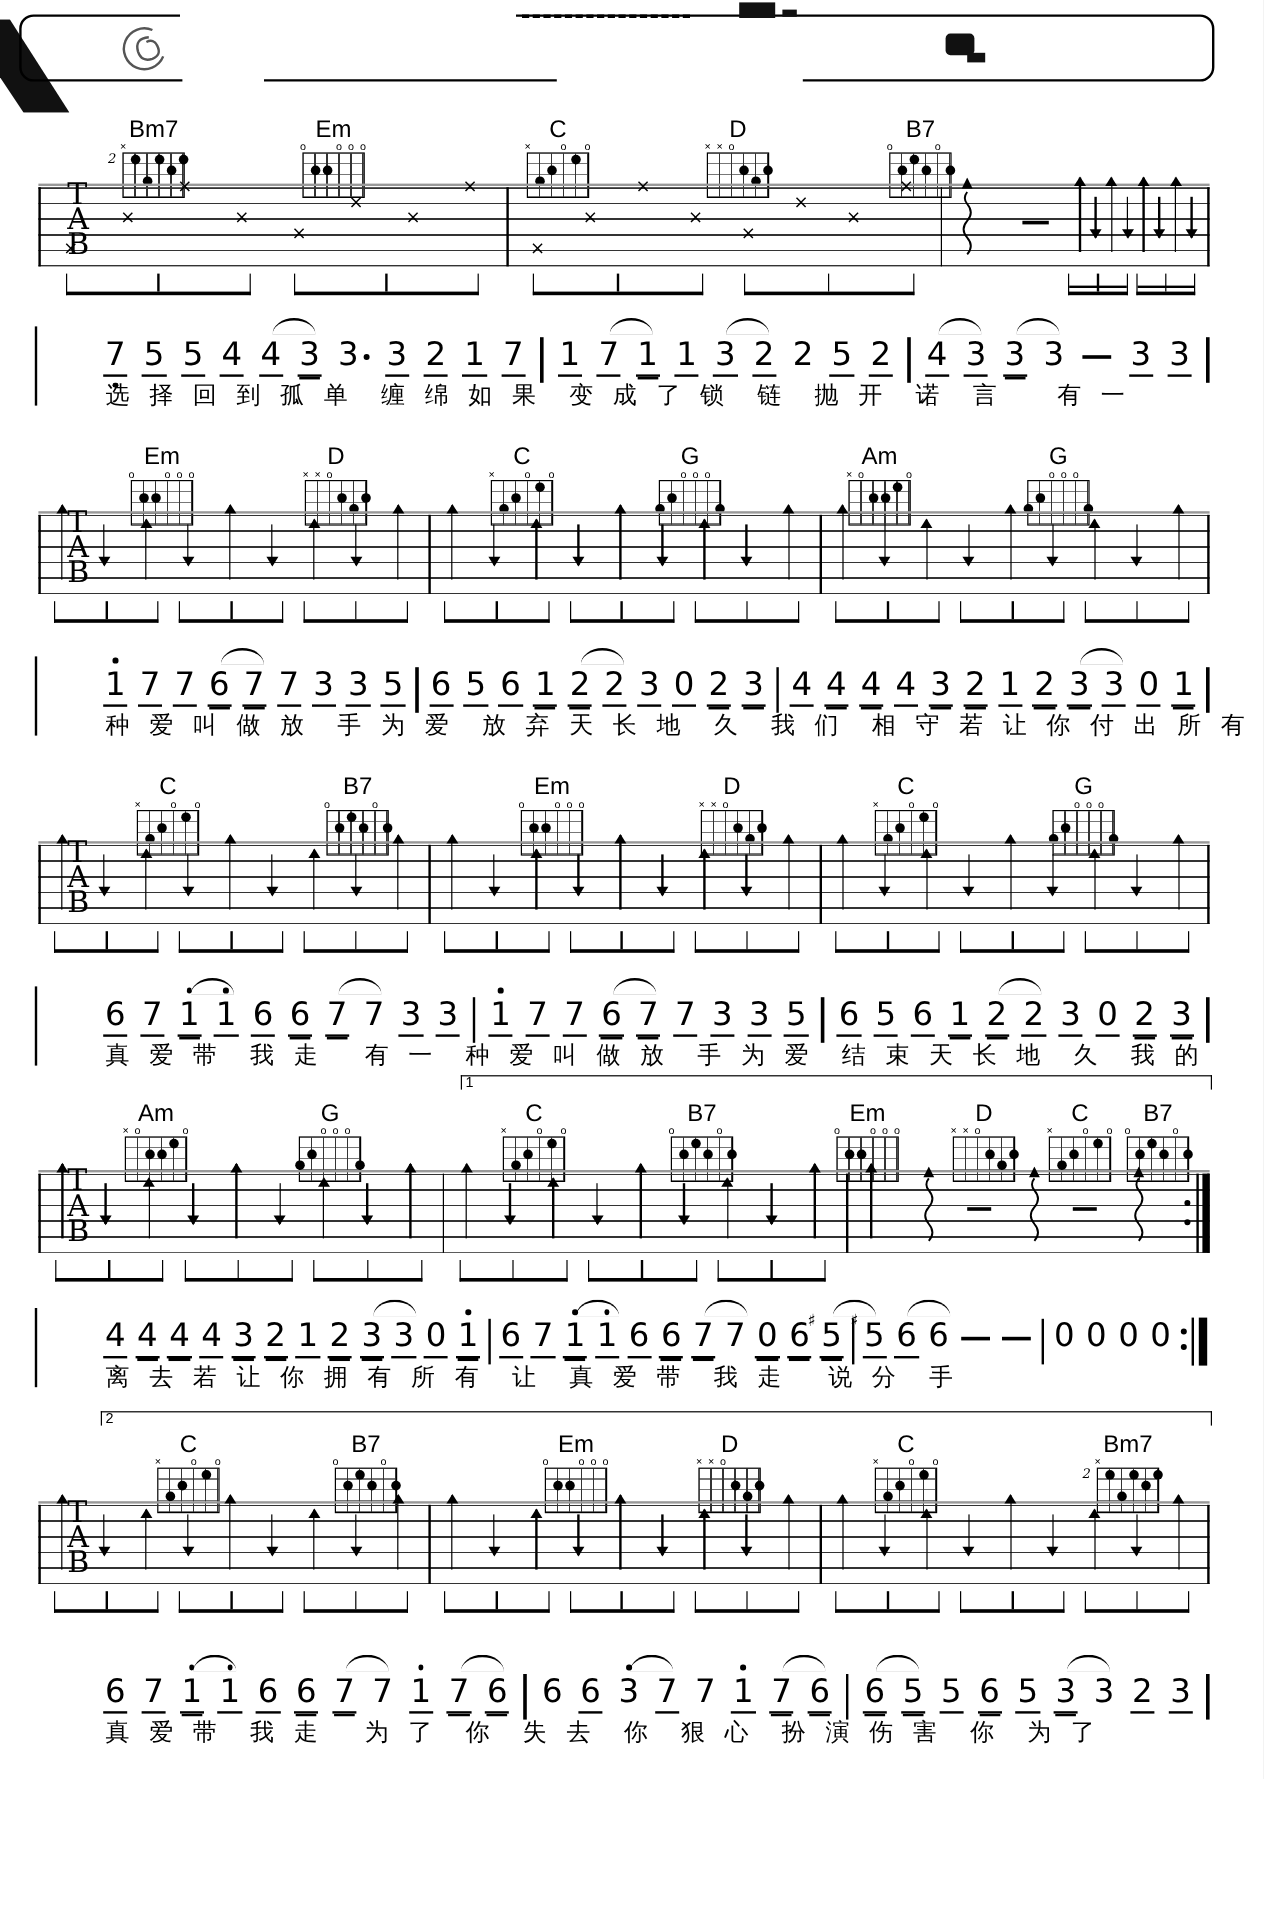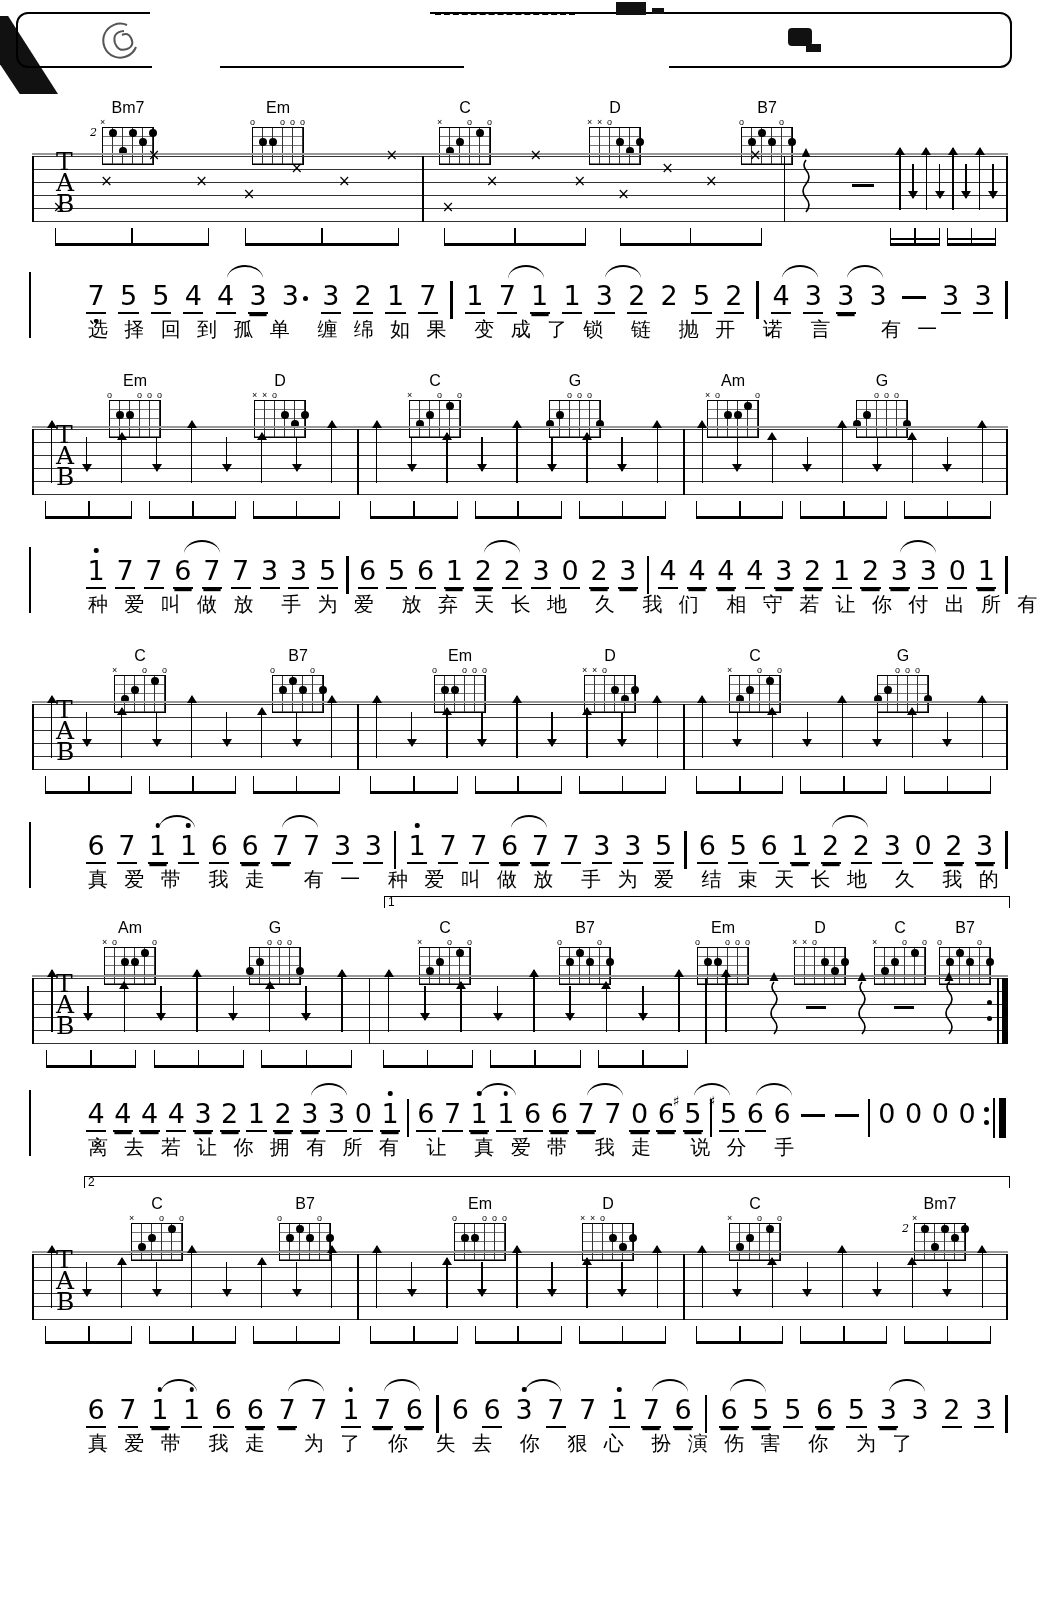--- a/index.html
+++ b/index.html
@@ -9,21 +9,21 @@
   .band{position:absolute;left:16px;top:12px;width:992px;height:52px;
         border:2.5px solid #000;border-radius:12px;}
   .band-gap{position:absolute;background:#fff;}
   .band-dash{position:absolute;border-top:3px dashed #000;height:0;}
   .torn-corner{position:absolute;left:0;top:16px;width:58px;height:78px;background:#111;
         clip-path:polygon(0 0,14% 0,100% 100%,34% 100%,0 62%);}
   .blob{position:absolute;background:#111;}
   .spiral{position:absolute;left:97px;top:19px;}
   
   .chord{position:absolute;width:60px;text-align:center;}
-  .chord-name{font-size:16px;line-height:20px;}
+  .chord-name{font-size:20px;line-height:20px;}
   .cmarks{position:relative;width:50px;height:9px;margin:0 auto;}
   .cmarks span{position:absolute;top:0;font-size:9px;line-height:9px;}
   .cgrid{position:relative;width:50px;height:36px;margin:0 auto;border:1px solid #000;
      background-image:repeating-linear-gradient(to right,transparent 0 9px,#333 9px 10px),
                       repeating-linear-gradient(to bottom,transparent 0 8px,#777 8px 9px);}
   .cdot{position:absolute;width:8px;height:8px;border-radius:50%;background:#000;}
   .cbase{position:absolute;left:-13px;top:-2px;font:italic 11px "DejaVu Serif",serif;}
   
   .volta{position:absolute;height:11px;border-top:1.5px solid #000;
          border-left:1.5px solid #000;border-right:1.5px solid #000;}

